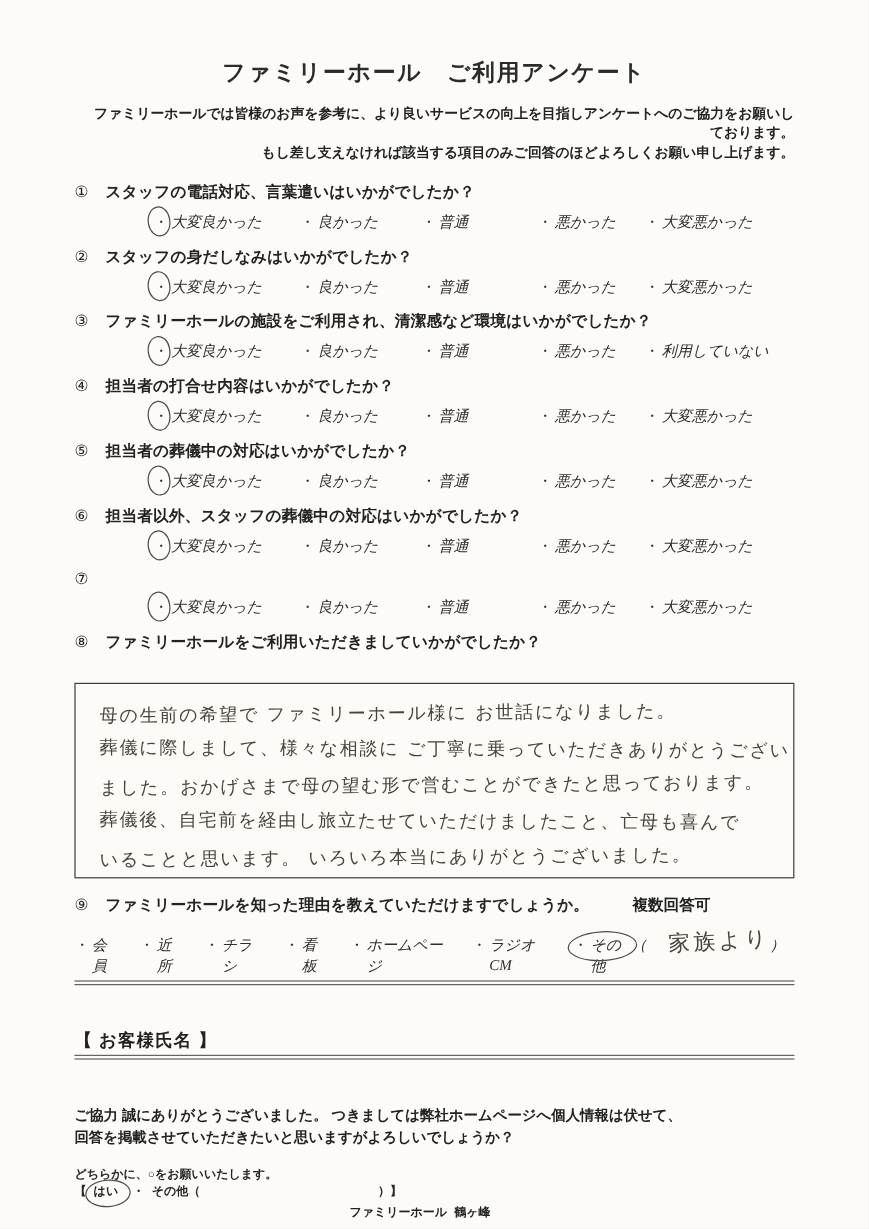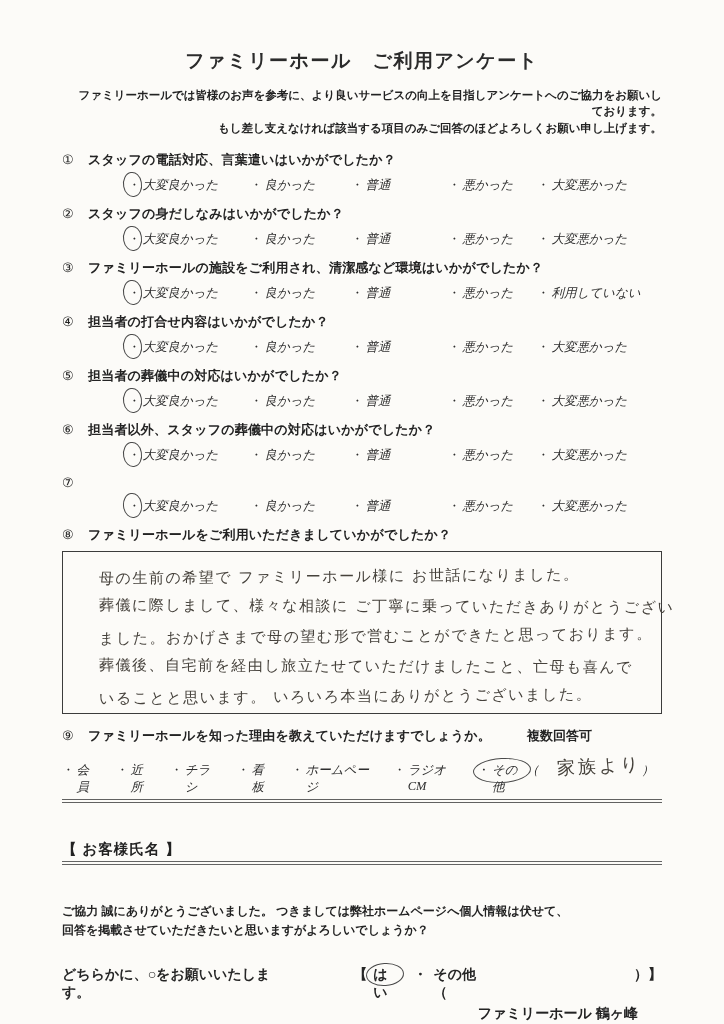--- a/index.html
+++ b/index.html
@@ -28,22 +28,22 @@
   .opt-row .opt:nth-child(2){ width:101px; }
   .opt-row .opt:nth-child(3){ width:97px; }
   .opt-row .opt:nth-child(4){ width:89px; }
   .opt-bullet { display:inline-block; position:relative; margin-right:2px; font-style:normal; }
   .hand-circle::after {
     content:""; position:absolute; left:-5px; top:-5px; width:17px; height:23px;
     border:1.6px solid #4a4a4a; border-radius:52% 46% 50% 48%; transform:rotate(-10deg);
   }
 
   .comment-box {
-    border:1.6px solid #3c3c3c; margin-top:7px; height:163px;
-    padding:9px 16px 0 36px; box-sizing:border-box; background:transparent;
+    border:1.6px solid #3c3c3c; margin-top:25px; height:163px;
+    padding:9px 16px 0 20px; box-sizing:border-box; background:transparent;
   }
   .hand-line {
     font-family:"DejaVu Sans", sans-serif; font-size:15px; line-height:30px;
     color:#46423c; letter-spacing:1.5px; transform:rotate(-0.5deg); white-space:nowrap;
   }
   .hand-line:nth-child(even){ transform:rotate(0.25deg); }
 
   .q9 { margin-top:13px; }
   .multi-note { margin-left:36px; }
   .q9-opts {
@@ -64,31 +64,31 @@
     transform:rotate(-3deg) translateY(-2px); white-space:nowrap;
   }
   .q9-close { margin-left:auto; margin-right:8px; }
 
   .name-sec { margin-top:37px; border-bottom:4px double #646464; padding-bottom:2px; }
   .name-label { font-weight:bold; font-size:14.5px; letter-spacing:1px; color:#222; }
   .name-note { text-align:right; font-weight:bold; font-size:11.5px; margin-top:9px; color:#2a2a2a; }
   .smudge { filter:blur(1.3px); opacity:0.85; }
 
   .closing { margin-top:37px; font-weight:bold; font-size:12px; line-height:1.6; color:#232323; }
-  .choice-row { display:flex; align-items:baseline; margin-top:26px; font-weight:bold; font-size:14px; }
+  .choice-row { display:flex; align-items:baseline; margin-top:14px; font-weight:bold; font-size:10px;flex-direction:column; }
   .choice-instruction { margin-right:58px; }
   .choice-group { display:inline-flex; align-items:baseline; }
   .hand-circle-yes { position:relative; display:inline-block; margin:0 6px; }
   .hand-circle-yes::after {
     content:""; position:absolute; left:-7px; top:-3px; width:36px; height:21px;
     border:1.6px solid #4a4a4a; border-radius:50%; transform:rotate(-4deg);
   }
   .choice-sep { margin:0 6px; }
   .blank-spacer { display:inline-block; width:148px; }
-  .signature { text-align:right; padding-right:24px; font-weight:bold; font-size:14px; margin-top:3px; color:#232323; }
+  .signature { text-align:center; padding-right:24px; font-weight:bold; font-size:10px; margin-top:3px; color:#232323;font-family:Liberation Mono, monospace; }
 </style>
 </head>
 <body>
 
 <div class="page">
 
   <div class="title">ファミリーホール　ご利用アンケート</div>
 
   <div class="intro">
     <div class="intro-line">ファミリーホールでは皆様のお声を参考に、より良いサービスの向上を目指しアンケートへのご協力をお願いしております。</div>

